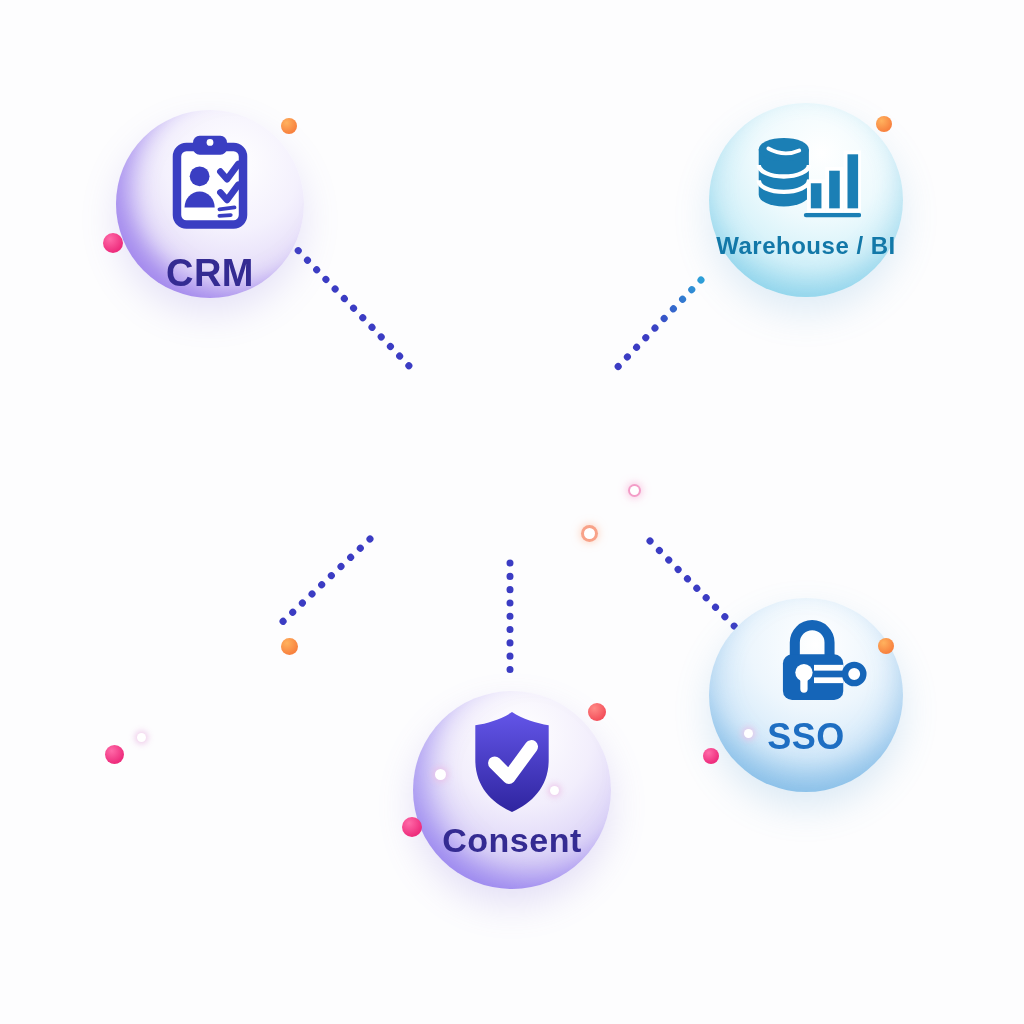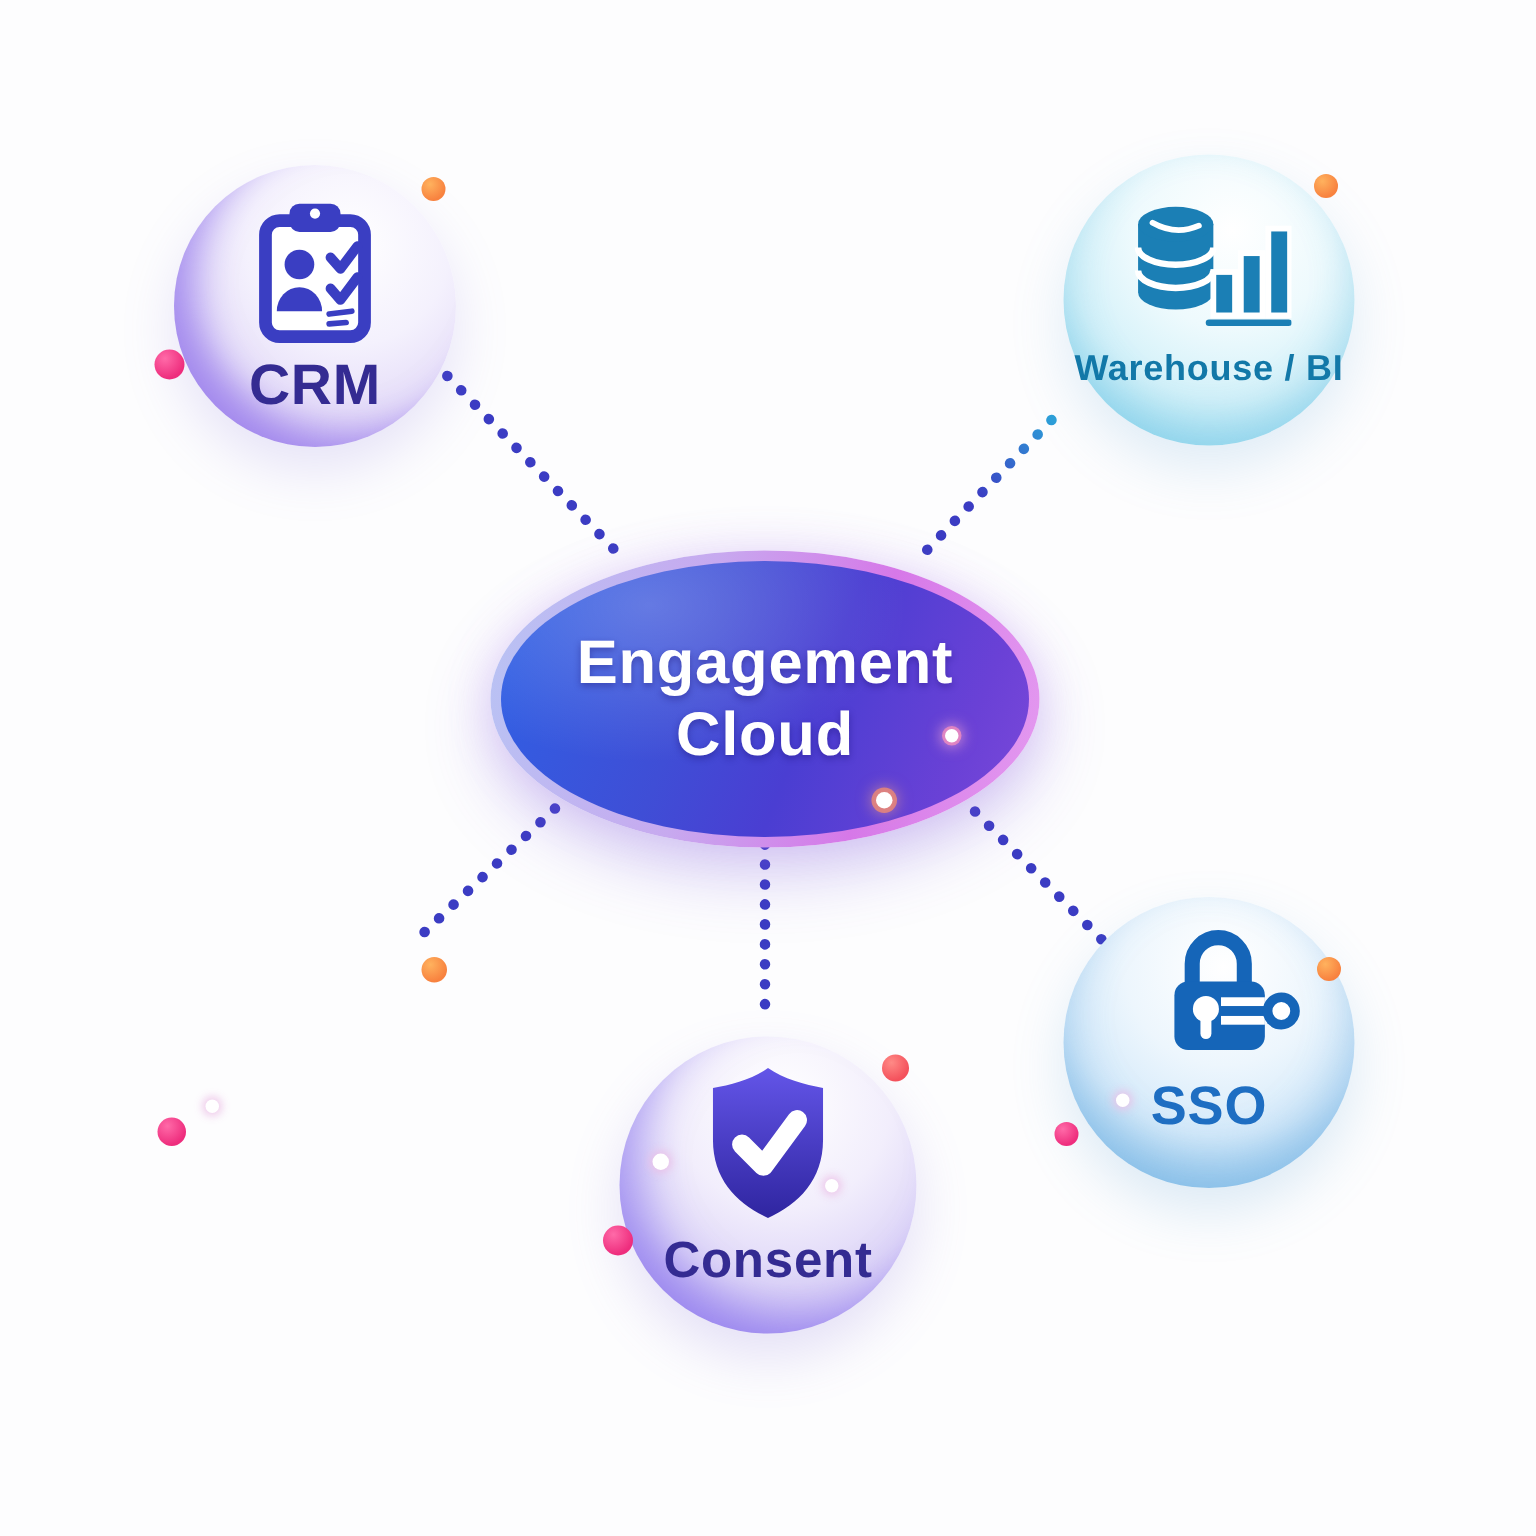--- a/index.html
+++ b/index.html
@@ -80,42 +80,36 @@
         <stop offset="0.55" style="stop-color:var(--connector)"></stop>
       </linearGradient>
     </defs>
     <line class="dotline" x1="289" y1="241" x2="413" y2="370"></line>
     <line class="dotline" x1="701" y1="280" x2="611" y2="374" style="stroke:url(#lineGradWh)"></line>
     <line class="dotline" x1="370" y1="539" x2="275" y2="629"></line>
     <line class="dotline" x1="510" y1="563" x2="510" y2="678"></line>
     <line class="dotline" x1="650" y1="541" x2="744" y2="636"></line>
   </svg>
 
-  <div class="ellipse-rim">
-    <div class="ellipse-core">
-      <div class="ellipse-text">Engagement</div>
-      <div class="ellipse-text">Cloud</div>
-    </div>
-  </div>
   <div class="dot sparkle-pink" style="left:630px;top:486px;width:9px;height:9px;"></div>
   <div class="dot sparkle-warm" style="left:584px;top:528px;width:11px;height:11px;"></div>
 
   <div class="node node-crm" style="left:116px;top:110px;width:188px;height:188px;padding-top:0;">
     <svg viewBox="0 0 96 106" width="92" height="100" style="margin-top:22px;">
       <rect x="13" y="16" width="70" height="82" rx="10" fill="#ffffff" class="st-ind" stroke-width="9"></rect>
       <rect x="30" y="4" width="36" height="20" rx="7" class="f-ind"></rect>
       <circle cx="48" cy="11" r="3.6" fill="#ffffff"></circle>
       <circle cx="37" cy="47" r="10.5" class="f-ind"></circle>
       <path d="M21 80 a16 17 0 0 1 32 0 z" class="f-ind"></path>
       <path d="M59 42 l7 8 12 -16" fill="none" class="st-ind" stroke-width="7" stroke-linecap="round" stroke-linejoin="round"></path>
       <path d="M59 64 l7 8 12 -16" fill="none" class="st-ind" stroke-width="7" stroke-linecap="round" stroke-linejoin="round"></path>
       <line x1="58" y1="82" x2="74" y2="80" class="st-ind" stroke-width="4" stroke-linecap="round"></line>
       <line x1="58" y1="89" x2="70" y2="88" class="st-ind" stroke-width="4" stroke-linecap="round"></line>
     </svg>
-    <span class="node-label label-ind" style="font-size:38px;margin-top:4px;">CRM</span>
+    <span class="node-label label-ind" style="font-size:38px;margin-top:20px;">CRM</span>
   </div>
 
   <div class="node node-warehouse" style="left:709px;top:103px;width:194px;height:194px;">
     <svg viewBox="0 0 114 90" width="110" height="87" style="margin-top:30px;">
       <path d="M8 17 v47 a26 12 0 0 0 52 0 V17 Z" class="f-teal"></path>
       <ellipse cx="34" cy="17" rx="26" ry="12" class="f-teal"></ellipse>
       <path d="M18 16 q16 9 32 2" fill="none" stroke="#ffffff" stroke-width="4" stroke-linecap="round"></path>
       <path d="M8 33 a26 12 0 0 0 52 0" fill="none" stroke="#ffffff" stroke-width="4.5"></path>
       <path d="M8 49 a26 12 0 0 0 52 0" fill="none" stroke="#ffffff" stroke-width="4.5"></path>
       <rect x="60" y="50" width="15" height="30" class="f-teal" stroke="#ffffff" stroke-width="4"></rect>

